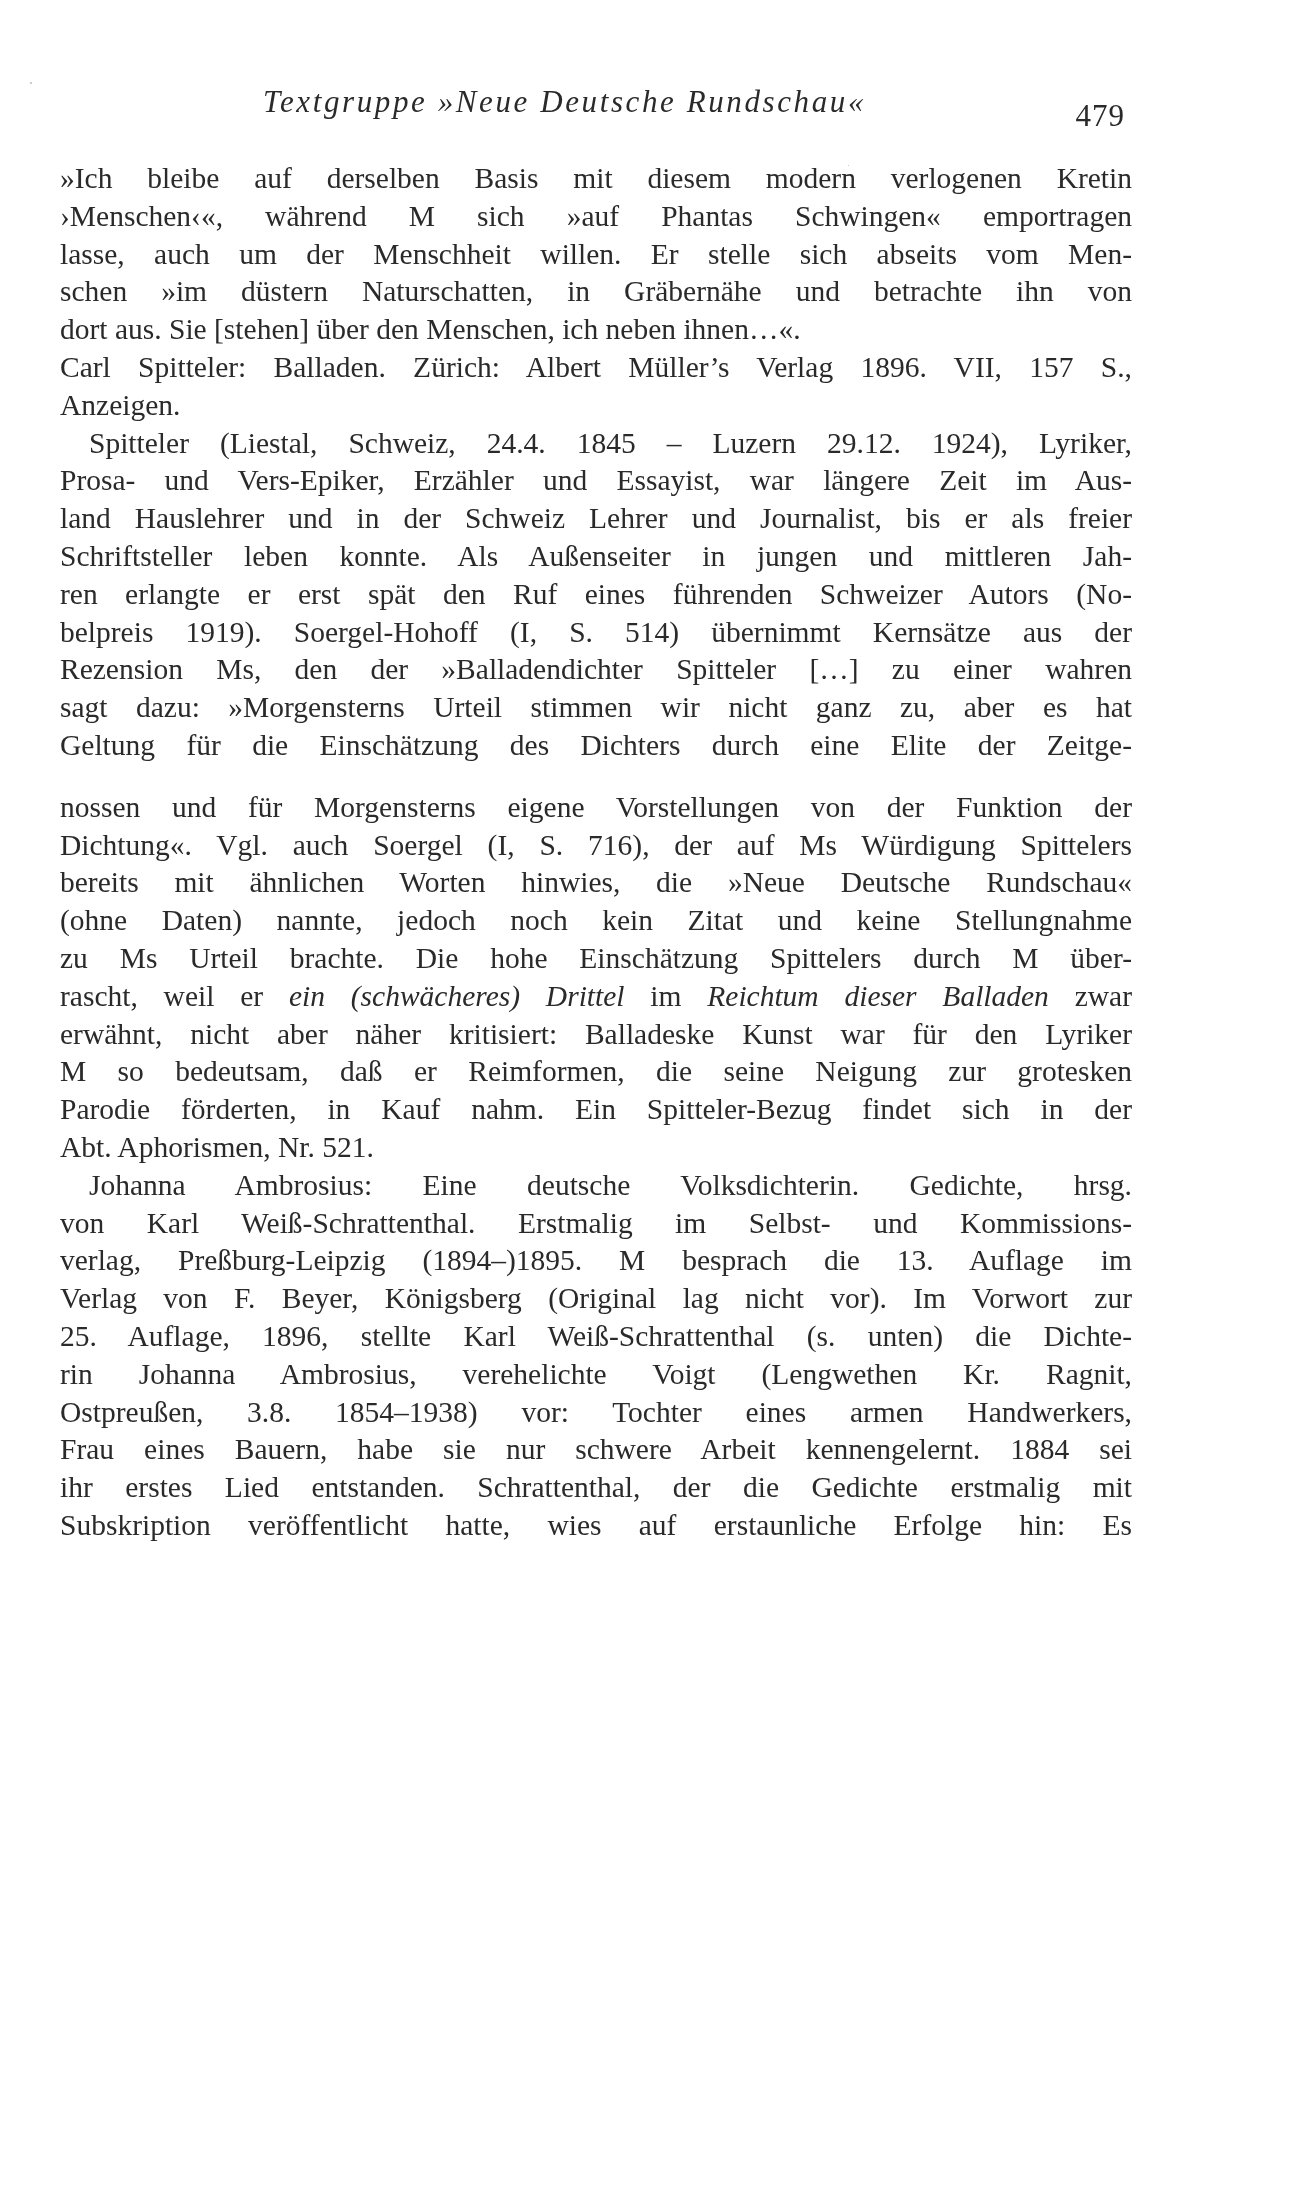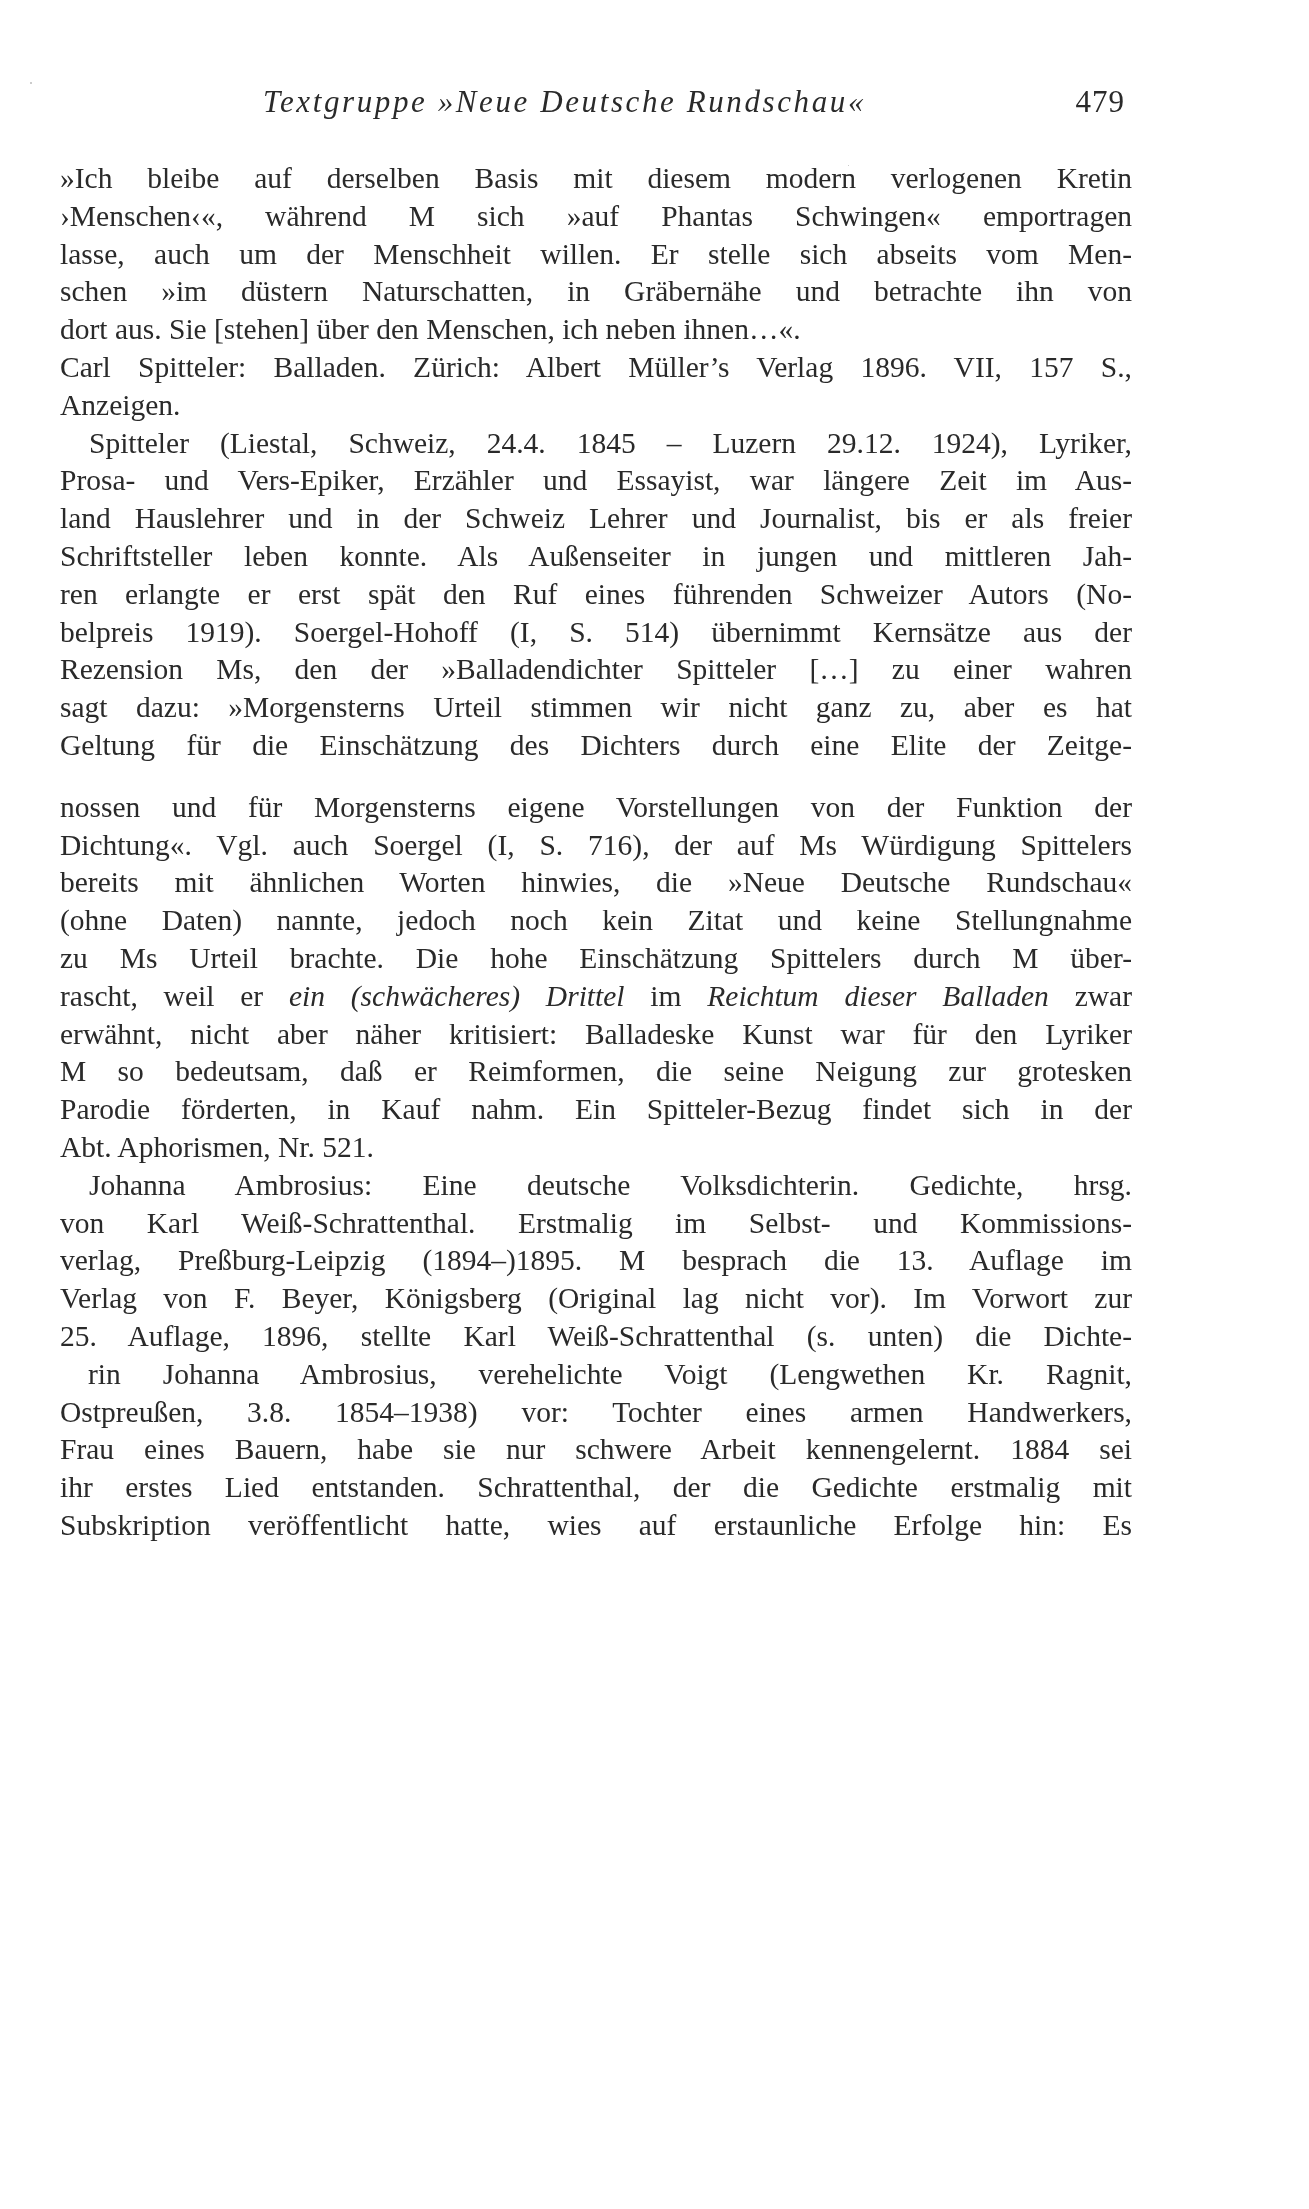--- a/index.html
+++ b/index.html
@@ -3,21 +3,21 @@
   <meta charset="utf-8">
   <style>
     html, body { margin: 0; padding: 0; background: #ffffff; }
     body { width: 1309px; height: 2209px; position: relative; overflow: hidden; color: #2a2a2a; }
     .page { position: absolute; left: 0; top: 0; width: 1155px; height: 2209px; }
     .running-head {
       position: absolute; top: 82px; left: 263px; width: 870px; height: 40px;
       font-family: "Liberation Serif", serif; font-size: 31px; line-height: 40px;
     }
     .running-title { position: absolute; left: 0; top: 0; font-style: italic; letter-spacing: 2.6px; white-space: nowrap; }
-    .page-number { position: absolute; right: 8px; top: 0; letter-spacing: 1px; white-space: nowrap; margin-left: 36px; }
+    .page-number { position: absolute; right: 8px; top: 14px; letter-spacing: 1px; white-space: nowrap; margin-left: 36px; }
     .body-text {
       position: absolute; left: 60px; top: 160px; width: 1072px;
       font-family: "Liberation Serif", serif; font-size: 29.5px;
     }
     .line {
       display: block; height: 37.8px; line-height: 37.8px;
       text-align: justify; text-align-last: justify; white-space: nowrap; overflow: visible;
     }
     .line.last { text-align-last: left; }
     .line.indent { padding-left: 29px; }
@@ -58,21 +58,21 @@
       <div class="line" style="white-space: nowrap;"><span>rascht, weil er </span><span class="it">ein (schwächeres) Drittel</span><span> im </span><span class="it">Reichtum dieser Balladen</span><span> zwar</span></div>
       <div class="line" style="white-space: nowrap;">erwähnt, nicht aber näher kritisiert: Balladeske Kunst war für den Lyriker</div>
       <div class="line" style="white-space: nowrap;">M so bedeutsam, daß er Reimformen, die seine Neigung zur grotesken</div>
       <div class="line" style="white-space: nowrap;">Parodie förderten, in Kauf nahm. Ein Spitteler-Bezug findet sich in der</div>
       <div class="line last">Abt. Aphorismen, Nr. 521.</div>
       <div class="line indent" style="white-space: nowrap;">Johanna Ambrosius: Eine deutsche Volksdichterin. Gedichte, hrsg.</div>
       <div class="line" style="white-space: nowrap;">von Karl Weiß-Schrattenthal. Erstmalig im Selbst- und Kommissions-</div>
       <div class="line" style="white-space: nowrap;">verlag, Preßburg-Leipzig (1894–)1895. M besprach die 13. Auflage im</div>
       <div class="line" style="white-space: nowrap;">Verlag von F. Beyer, Königsberg (Original lag nicht vor). Im Vorwort zur</div>
       <div class="line" style="white-space: nowrap;">25. Auflage, 1896, stellte Karl Weiß-Schrattenthal (s. unten) die Dichte-</div>
-      <div class="line" style="white-space: nowrap; margin-left: 28px;">rin Johanna Ambrosius, verehelichte Voigt (Lengwethen Kr. Ragnit,</div>
+      <div class="line" style="white-space: nowrap;">rin Johanna Ambrosius, verehelichte Voigt (Lengwethen Kr. Ragnit,</div>
       <div class="line" style="white-space: nowrap;">Ostpreußen, 3.8. 1854–1938) vor: Tochter eines armen Handwerkers,</div>
       <div class="line" style="white-space: nowrap;">Frau eines Bauern, habe sie nur schwere Arbeit kennengelernt. 1884 sei</div>
       <div class="line" style="white-space: nowrap;">ihr erstes Lied entstanden. Schrattenthal, der die Gedichte erstmalig mit</div>
       <div class="line" style="white-space: nowrap;">Subskription veröffentlicht hatte, wies auf erstaunliche Erfolge hin: Es</div>
     </div>
 
   <div class="dust" style="left:30px;top:82px;"></div>
   <div class="dust" style="left:848px;top:165px;width:1px;height:1px;"></div>
 </div>
 

